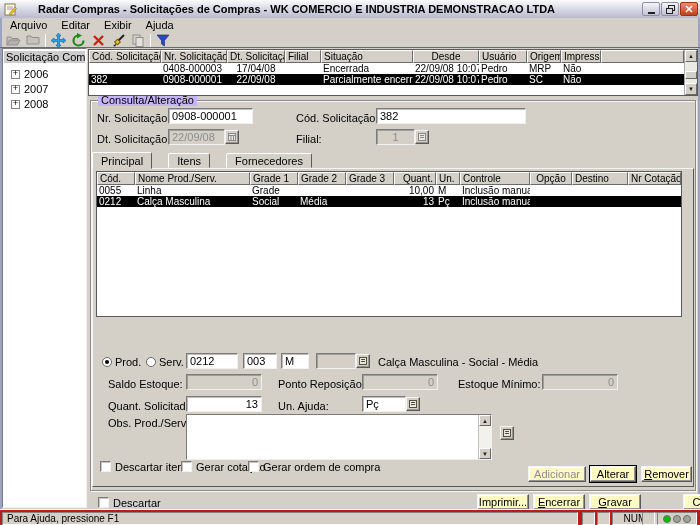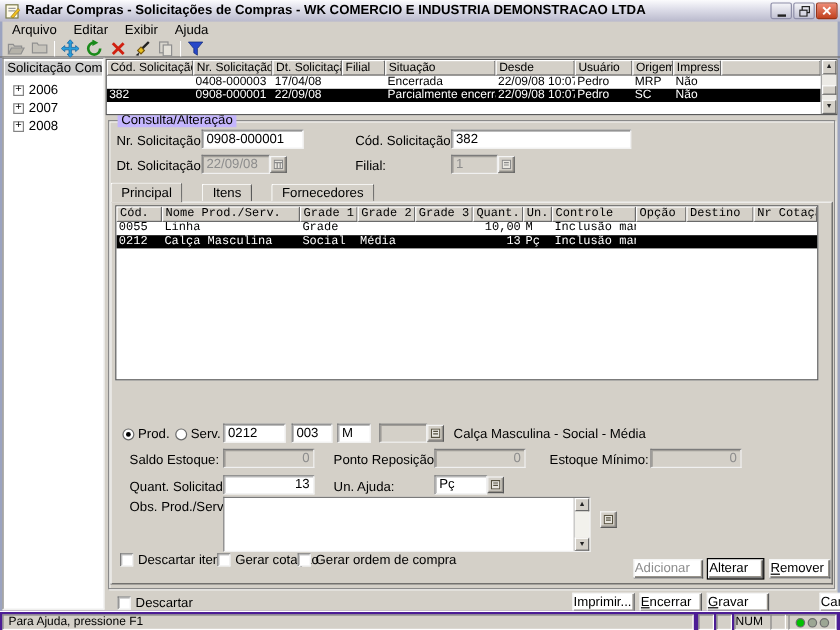--- a/index.html
+++ b/index.html
@@ -9,21 +9,21 @@
     background: #d4d0c8; overflow: hidden;
     font-family: "Liberation Sans", sans-serif; font-size: 11px; color:#000;
     box-shadow: inset 0 0 0 2px #9ba3c0;
   }
   .abs { position: absolute; }
 
   
   .titlebar { left:0; top:0; width:700px; height:18px;
     background: linear-gradient(180deg,#fbfbfd 0%,#dcdce8 45%,#b9b9cc 100%);
     display:flex; align-items:center; padding:0 2px 0 4px; z-index:5; }
-  .titlebar .title { font-weight:bold; font-size:11px; margin-left:4px; white-space:nowrap; overflow:hidden; flex:1; }
+  .titlebar .title { font-weight:bold; font-size:11px; margin-left:21px; white-space:nowrap; overflow:hidden; flex:1; }
   .winbtn { width:18px; height:14px; margin-left:1px; border-radius:2px;
     background: linear-gradient(180deg,#f4f4f8,#c2c2d4); border:1px solid #8e8ea8;
     display:flex; align-items:center; justify-content:center; }
   .winbtn.close { background: linear-gradient(180deg,#ee8a75,#c2421f); border-color:#9b3316; }
 
   
   .menubar { left:0; top:18px; width:700px; height:14px; display:flex; padding-left:3px; z-index:4; }
   .menuitem { padding:1px 7px 0 7px; }
   .toolbar { left:0; top:32px; width:700px; height:16px; display:flex; align-items:center; padding-left:3px; z-index:4; }
   .tbtn { width:20px; height:16px; display:flex; align-items:center; justify-content:center; }
@@ -43,21 +43,21 @@
     border:1px solid #5a5a5a; display:flex; z-index:2; }
   .tg-main { width:596px; overflow:hidden; }
   .tg-head { display:flex; height:13px; }
   .hcell { background:#d4d0c8; border:1px solid; border-color:#fff #6a6a6a #6a6a6a #fff;
     font-size:10px; line-height:11px; padding:0 2px; overflow:hidden; white-space:nowrap; flex-shrink:0; }
   .tg-row { display:flex; height:11px; font-size:10px; line-height:11px; }
   .tg-row .cell { padding:0 2px; overflow:hidden; white-space:nowrap; flex-shrink:0; }
   .tg-row.sel { background:#000; color:#fff; }
   .w0{width:72px}.w1{width:66px}.w2{width:58px}.w3{width:36px}.w4{width:92px}
   .w5{width:66px}.w6{width:48px}.w7{width:34px}.w8{width:40px}.wf{flex:1;width:auto}
-  .tac{text-align:left}.tar{text-align:right}
+  .tac{text-align:center}.tar{text-align:right}
 
   
   .sb { width:13px; background:#eceae5; border-left:1px solid #a8a8a8; display:flex; flex-direction:column; }
   .sbtn { height:12px; width:12px; background:#d4d0c8; border:1px solid; border-color:#fff #6a6a6a #6a6a6a #fff;
     font-size:6px; line-height:10px; text-align:center; color:#222; flex-shrink:0; }
   .strack { flex:1; position:relative; }
   .sthumb { position:absolute; left:0; width:12px; height:8px; background:#d4d0c8;
     border:1px solid; border-color:#fff #6a6a6a #6a6a6a #fff; }
 
   
@@ -74,49 +74,49 @@
     display:flex; align-items:center; justify-content:center; }
   .tabs { left:92px; top:151px; height:17px; display:flex; align-items:flex-end; z-index:3; }
   .tab { height:15px; padding:1px 8px 0 8px; background:#d4d0c8; margin-right:16px;
     border:1px solid; border-color:#fff #5a5a5a transparent #fff; border-radius:2px 2px 0 0; }
   .tab.active { height:17px; padding-top:2px; border-bottom:1px solid #d4d0c8; margin-bottom:-1px; }
   .tabpage { left:92px; top:168px; width:602px; height:319px; background:#d4d0c8; z-index:1;
     border:1px solid; border-color:#f4f4f4 #5a5a5a #5a5a5a #f4f4f4; }
 
   
   .itemsgrid { left:96px; top:171px; width:586px; height:146px; background:#fff;
-    border:1px solid #5a5a5a; z-index:2; overflow:hidden;font-family:Liberation Mono, monospace; }
+    border:1px solid #5a5a5a; z-index:2; overflow:hidden; }
   .ig-head { display:flex; height:13px; }
   .ig-row { display:flex; height:11px; font-size:10px; line-height:11px; }
   .ig-row .cell { padding:0 2px; overflow:hidden; white-space:nowrap; flex-shrink:0; }
   .ig-row.sel { background:#000; color:#fff; }
   .i0{width:38px}.i1{width:115px}.i2{width:48px}.i3{width:48px}.i4{width:48px}
   .i5{width:42px}.i6{width:24px}.i7{width:70px}.i8{width:42px}.i9{width:56px}.i10{flex:1;width:auto}
 
   
   .radio { position:absolute; width:10px; height:10px; border-radius:50%; background:#fff;
     border:1px solid #6a6a6a; z-index:2; }
   .radio.on::after { content:""; position:absolute; left:2px; top:2px; width:4px; height:4px;
     border-radius:50%; background:#000; }
   .chk { position:absolute; width:11px; height:11px; background:#fff; z-index:2;
     border:1px solid; border-color:#7b7b7b #f0f0f0 #f0f0f0 #7b7b7b; box-shadow: inset 1px 1px 0 rgba(64,64,64,.3); }
-  .btn { position:absolute; height:16px; background:#ffffff; z-index:2; text-align:left;
+  .btn { position:absolute; height:16px; background:#fef9c3; z-index:2; text-align:center;
     border:1px solid; border-color:#f4f4f4 #5a5a5a #5a5a5a #f4f4f4;
     box-shadow: inset -1px -1px 0 #98948c, inset 1px 1px 0 #fff;
     font-size:11px; line-height:14px; overflow:hidden; white-space:nowrap; }
   .btn.default { outline:1px solid #000; }
   .btn.disabled { color:#8d8d8d; }
   .obsbox { left:186px; top:414px; width:306px; height:46px; background:#fff; z-index:2;
     border:1px solid; border-color:#7b7b7b #f0f0f0 #f0f0f0 #7b7b7b; display:flex; }
   .obs-text { flex:1; }
   .obs-sb { width:13px; border-left:1px solid #c0c0c0; background:#f2f1ec; display:flex; flex-direction:column; }
   .obs-sb .sbtn { height:11px; }
 
   
-  .statusbar { left:0; top:509px; width:700px; height:16px; background:#4c1d95;
+  .statusbar { left:0; top:509px; width:700px; height:16px; background:#b91c1c;
     border-top:1px solid #fff; z-index:5; }
   .spanel { position:absolute; top:2px; height:13px; background:#d4d0c8;
     border:1px solid; border-color:#848484 #fff #fff #848484; font-size:10px; line-height:11px; }
   .led { width:8px; height:8px; border-radius:50%; border:1px solid #6d6d6d; display:inline-block; }
 </style>
 </head>
 <body>
 
 <div id="app">
 

